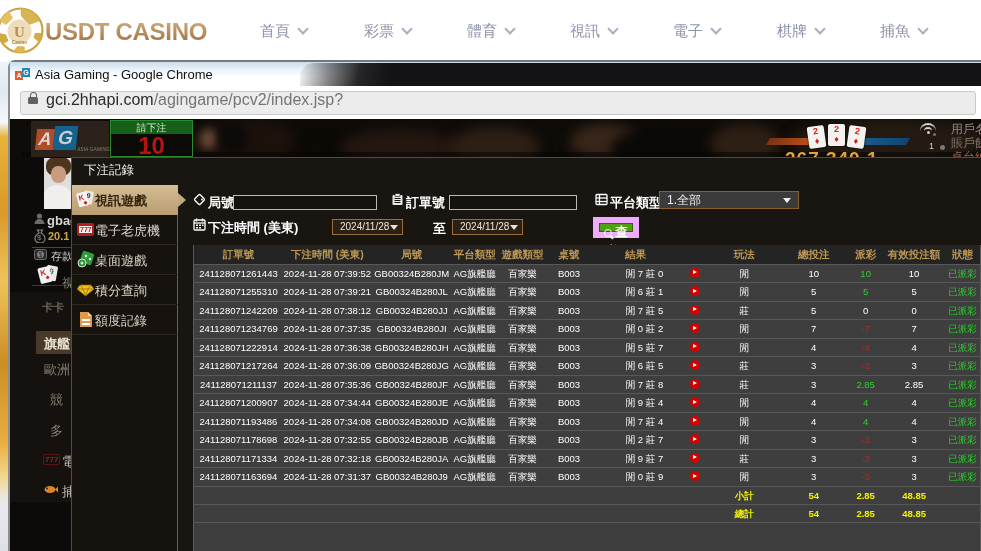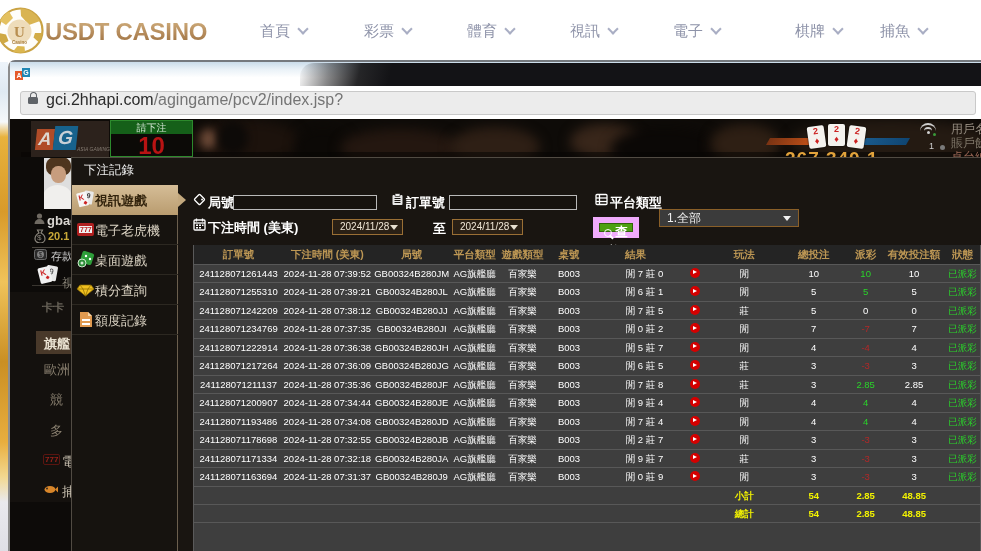--- a/index.html
+++ b/index.html
@@ -120,32 +120,33 @@
       <circle cx="22.5" cy="24.5" r="12" fill="#eedcba"></circle>
       <text x="22.5" y="30" text-anchor="middle" font-size="15" font-weight="bold" fill="#b88e50" font-family="Liberation Serif, serif">U</text>
       <text x="22.5" y="36.5" text-anchor="middle" font-size="4.5" font-weight="bold" fill="#a87c3c">Casino</text>
     </svg>
     <div id="logotxt">USDT CASINO</div>
     <div class="nav" style="left:260px;">首頁<span class="chev"></span></div>
     <div class="nav" style="left:364px;">彩票<span class="chev"></span></div>
     <div class="nav" style="left:467px;">體育<span class="chev"></span></div>
     <div class="nav" style="left:570px;">視訊<span class="chev"></span></div>
     <div class="nav" style="left:673px;">電子<span class="chev"></span></div>
-    <div class="nav" style="left:795px;">棋牌<span class="chev"></span></div>
+    <div class="nav" style="left:777px;">棋牌<span class="chev"></span></div>
     <div class="nav" style="left:880px;">捕魚<span class="chev"></span></div>
   </div>
 
   <div id="sliver"></div>
 
   <div id="bwin">
     <div id="tbar">
       <div id="fav">
           <div class="l">A</div>
           <div class="r">G</div>
         </div>
+      <div id="ttxt">Asia Gaming - Google Chrome</div>
       <div id="glass"></div>
     </div>
     <div id="ubar">
       <div id="omni"></div>
       <div id="lock">
           <div class="sh"></div>
           <div class="bd"></div>
         </div>
       <div id="urltxt">gci.2hhapi.com<span class="dim">/agingame/pcv2/index.jsp?</span></div>
     </div>
@@ -310,21 +311,21 @@
           </svg>
           <div class="flabel" style="left:227px;top:9px;">訂單號</div>
           <div class="finput" style="left:270px;top:10px;width:128px;"></div>
           <svg class="fic" style="left:416px;top:8px;" width="13" height="13" viewBox="0 0 13 13">
             <rect x="1" y="1.5" width="11" height="10" rx="1" fill="none" stroke="#fff" stroke-width="1.3"></rect>
             <line x1="1" y1="5" x2="12" y2="5" stroke="#fff" stroke-width="1.3"></line>
             <line x1="1" y1="8.5" x2="12" y2="8.5" stroke="#fff" stroke-width="1.3"></line>
             <line x1="4.5" y1="1.5" x2="4.5" y2="11.5" stroke="#fff" stroke-width="1.3"></line>
           </svg>
           <div class="flabel" style="left:431px;top:9px;">平台類型</div>
-          <div id="psel" style="left:480px;top:24px;width:140px;height:18px;line-height:16px;padding-left:7px;">1.全部<div class="ar"></div></div>
+          <div id="psel" style="left:480px;top:6px;width:140px;height:18px;line-height:16px;padding-left:7px;">1.全部<div class="ar"></div></div>
 
           <svg class="fic" style="left:14px;top:33px;" width="13" height="13" viewBox="0 0 13 13">
             <rect x="1" y="2" width="11" height="10" rx="1" fill="none" stroke="#fff" stroke-width="1.3"></rect>
             <line x1="3.5" y1="0.5" x2="3.5" y2="3.5" stroke="#fff" stroke-width="1.3"></line>
             <line x1="9.5" y1="0.5" x2="9.5" y2="3.5" stroke="#fff" stroke-width="1.3"></line>
             <line x1="1" y1="5" x2="12" y2="5" stroke="#fff" stroke-width="1.3"></line>
             <rect x="3" y="6.5" width="2" height="1.5" fill="#fff"></rect>
               <rect x="6" y="6.5" width="2" height="1.5" fill="#fff"></rect>
               <rect x="9" y="6.5" width="1.5" height="1.5" fill="#fff"></rect>
             <rect x="3" y="9" width="2" height="1.5" fill="#fff"></rect>

